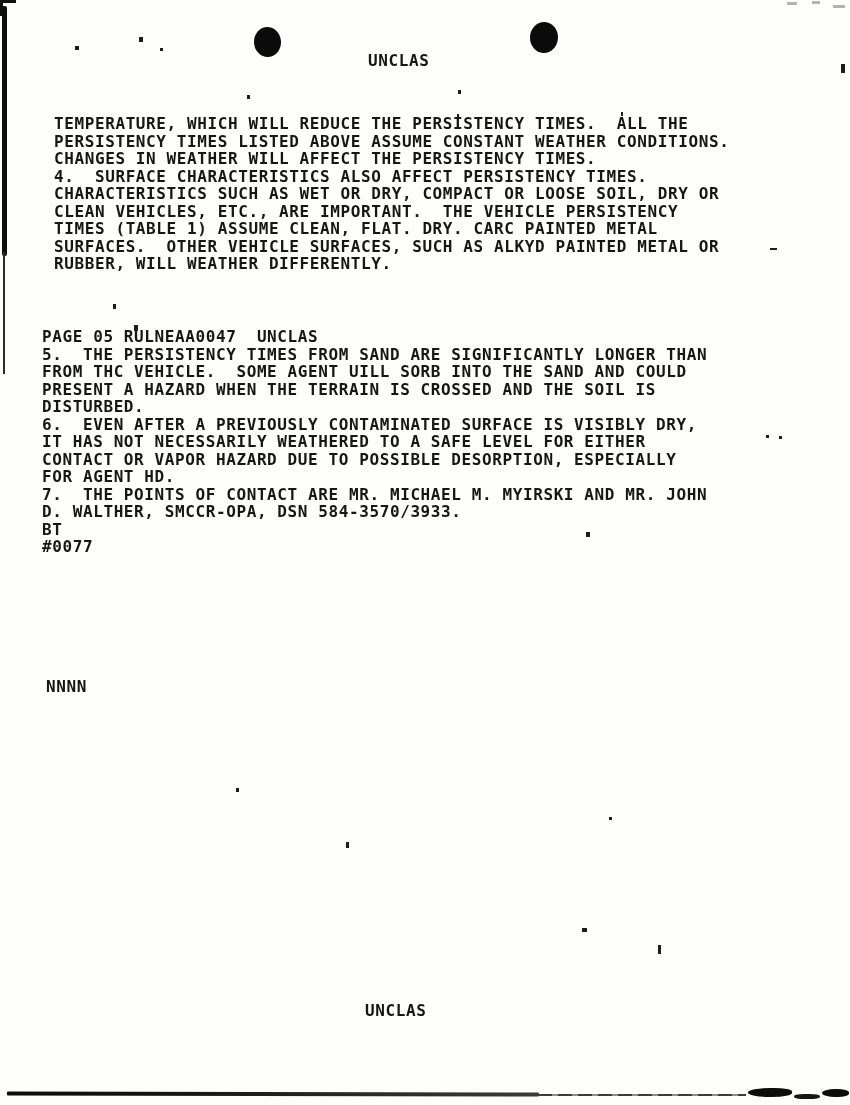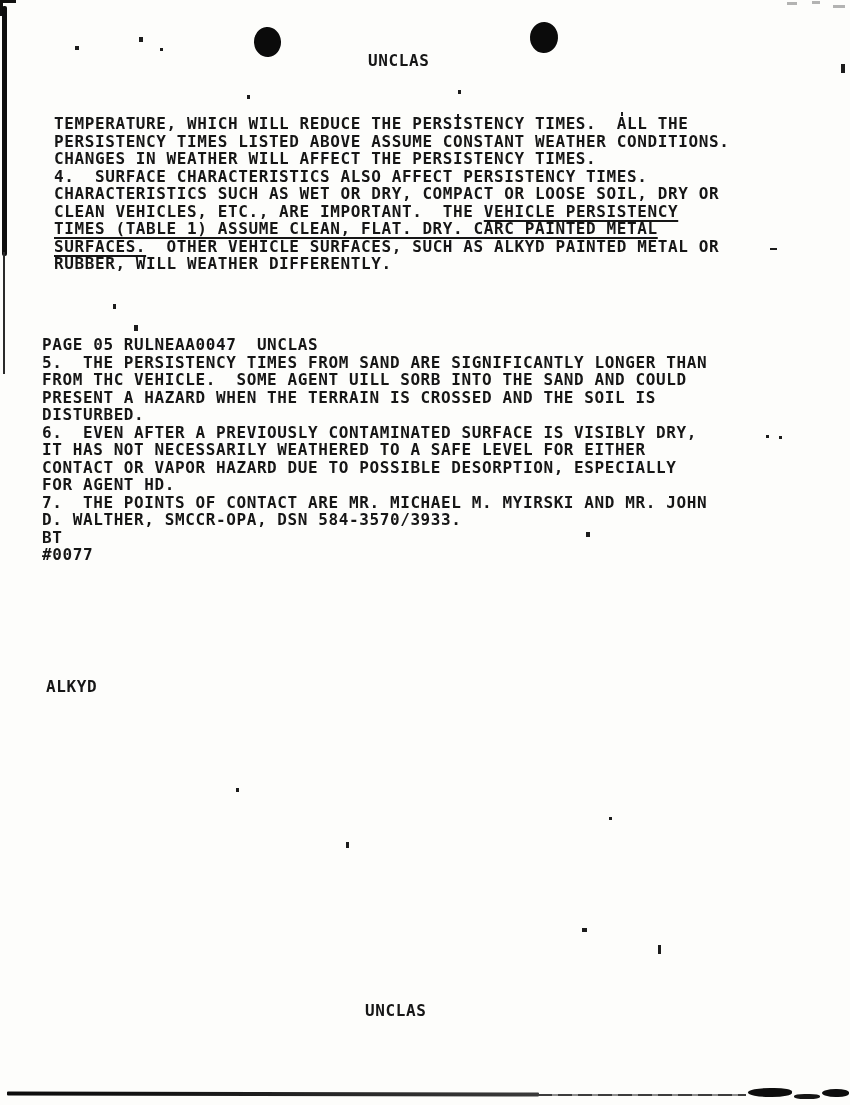--- a/index.html
+++ b/index.html
@@ -16,28 +16,27 @@
     position:absolute;
     font-size:16px;
     line-height:17.5px;
     font-weight:700;
     letter-spacing:0.6px;
     color:#161616;
     white-space:pre;
   }
   .tline { white-space:pre; }
   .u {
-    text-decoration:underline;
     text-decoration-thickness:2px;
     text-underline-offset:2.5px;
   }
   .classification.top    { left:368px; top:52px; }
   .classification.bottom { left:365px; top:1002px; }
   #block1 { left:54px; top:115px; }
-  #block2 { left:42px; top:336px; }
+  #block2 { left:42px; top:328px; }
   .eom    { left:46px; top:678px; }
 
   .hole { position:absolute; background:#0b0b0b; border-radius:50%; }
   .hole-left  { left:254px; top:27px; width:27px; height:30px; transform:rotate(-4deg); }
   .hole-right { left:530px; top:22px; width:28px; height:31px; transform:rotate(3deg); }
 
   .artifact { position:absolute; background:#1c1c1c; }
 
   .corner-mark { position:absolute; left:0; top:0; width:13px; height:13px;
     border-top:3px solid #111; border-left:3px solid #111; background:transparent; }
@@ -71,21 +70,21 @@
   <div class="tr-mark" style="left:833px; top:5px; width:12px; height:3px;"></div>
 
   <div class="hole hole-left"></div>
   <div class="hole hole-right"></div>
 
   <div class="mono classification top">UNCLAS</div>
   <div class="mono classification bottom">UNCLAS</div>
 
   <div class="mono" id="block1"><div class="tline"><span>TEMPERATURE, WHICH WILL REDUCE THE PERSISTENCY TIMES.  ALL THE</span></div><div class="tline"><span>PERSISTENCY TIMES LISTED ABOVE ASSUME CONSTANT WEATHER CONDITIONS.</span></div><div class="tline"><span>CHANGES IN WEATHER WILL AFFECT THE PERSISTENCY TIMES.</span></div><div class="tline"><span>4.  SURFACE CHARACTERISTICS ALSO AFFECT PERSISTENCY TIMES.</span></div><div class="tline"><span>CHARACTERISTICS SUCH AS WET OR DRY, COMPACT OR LOOSE SOIL, DRY OR</span></div><div class="tline"><span>CLEAN VEHICLES, ETC., ARE IMPORTANT.  THE </span><span class="u">VEHICLE PERSISTENCY</span></div><div class="tline"><span class="u">TIMES (TABLE 1) ASSUME CLEAN, FLAT. DRY. CARC PAINTED METAL</span></div><div class="tline"><span class="u">SURFACES.</span><span>  OTHER VEHICLE SURFACES, SUCH AS ALKYD PAINTED METAL OR</span></div><div class="tline"><span>RUBBER, WILL WEATHER DIFFERENTLY.</span></div></div>
   <div class="mono" id="block2"><div class="tline"><span>PAGE 05 RULNEAA0047  UNCLAS</span></div><div class="tline"><span>5.  THE PERSISTENCY TIMES FROM SAND ARE SIGNIFICANTLY LONGER THAN</span></div><div class="tline"><span>FROM THC VEHICLE.  SOME AGENT UILL SORB INTO THE SAND AND COULD</span></div><div class="tline"><span>PRESENT A HAZARD WHEN THE TERRAIN IS CROSSED AND THE SOIL IS</span></div><div class="tline"><span>DISTURBED.</span></div><div class="tline"><span>6.  EVEN AFTER A PREVIOUSLY CONTAMINATED SURFACE IS VISIBLY DRY,</span></div><div class="tline"><span>IT HAS NOT NECESSARILY WEATHERED TO A SAFE LEVEL FOR EITHER</span></div><div class="tline"><span>CONTACT OR VAPOR HAZARD DUE TO POSSIBLE DESORPTION, ESPECIALLY</span></div><div class="tline"><span>FOR AGENT HD.</span></div><div class="tline"><span>7.  THE POINTS OF CONTACT ARE MR. MICHAEL M. MYIRSKI AND MR. JOHN</span></div><div class="tline"><span>D. WALTHER, SMCCR-OPA, DSN 584-3570/3933.</span></div><div class="tline"><span>BT</span></div><div class="tline"><span>#0077</span></div></div>
-  <div class="mono eom">ALKYD</div>
+  <div class="mono eom">NNNN</div>
 
   <div class="artifact" style="left:139px; top:37px;  width:4px; height:5px;"></div>
   <div class="artifact" style="left:75px;  top:46px;  width:4px; height:4px;"></div>
   <div class="artifact" style="left:160px; top:48px;  width:3px; height:3px;"></div>
   <div class="artifact" style="left:247px; top:95px;  width:3px; height:4px;"></div>
   <div class="artifact" style="left:458px; top:90px;  width:3px; height:4px;"></div>
   <div class="artifact" style="left:457px; top:114px; width:2px; height:3px;"></div>
   <div class="artifact" style="left:621px; top:112px; width:2px; height:4px;"></div>
   <div class="artifact" style="left:841px; top:64px;  width:4px; height:9px;"></div>
   <div class="artifact" style="left:770px; top:248px; width:7px; height:2px;"></div>

